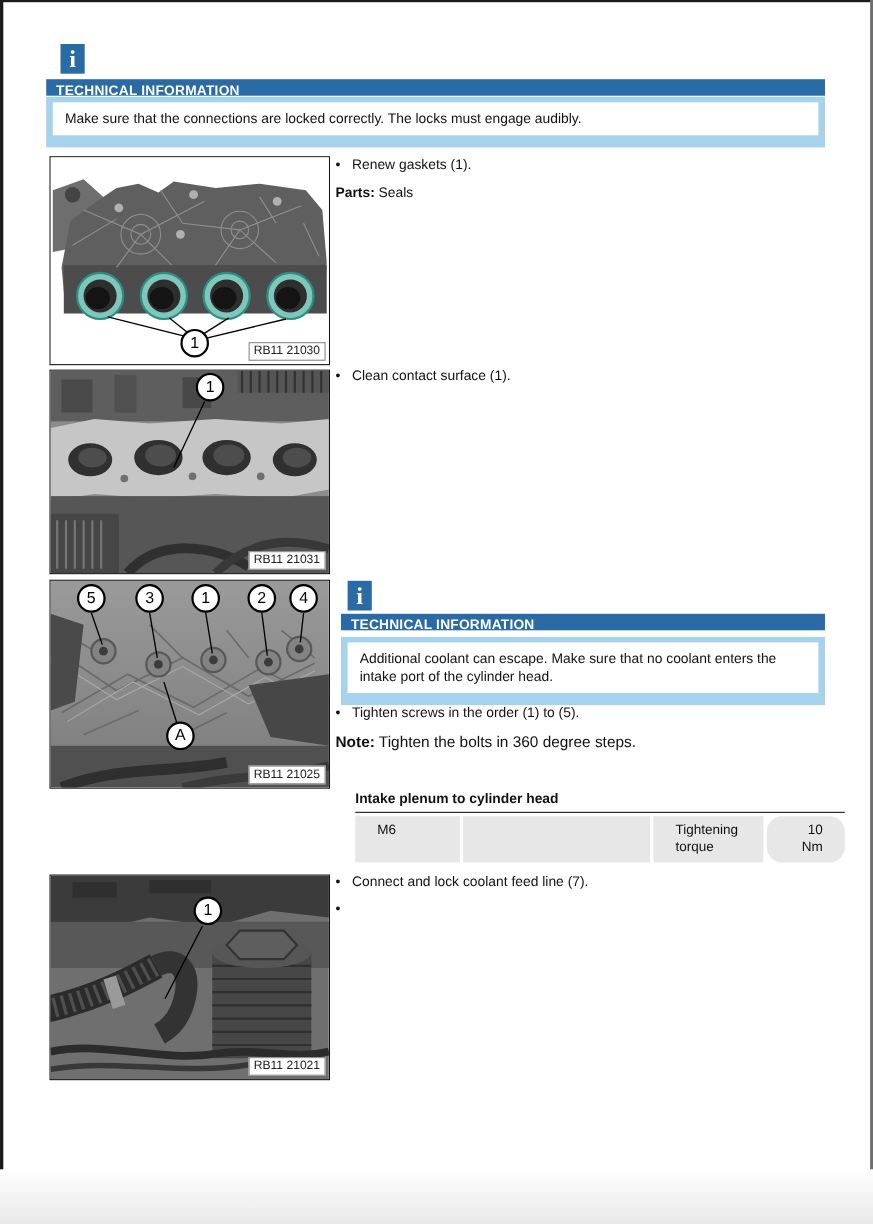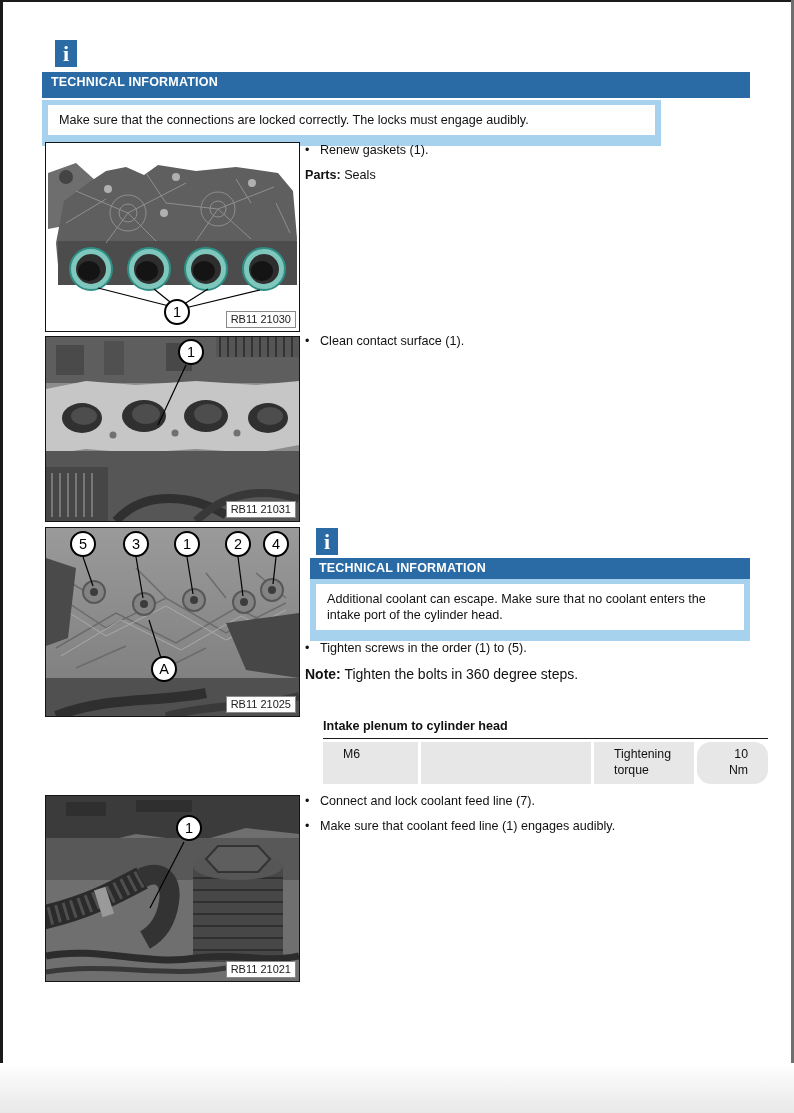--- a/index.html
+++ b/index.html
@@ -8,21 +8,21 @@
   .edge-top{position:absolute;left:0;top:0;width:794px;height:2px;background:#1b1b1b;}
   .edge-left{position:absolute;left:0;top:0;width:3px;height:1113px;background:#1b1b1b;}
   .edge-right{position:absolute;right:0;top:0;width:3px;height:1113px;background:#6f6f6f;}
   .bottom-fade{position:absolute;left:0;bottom:0;width:794px;height:50px;
        background:linear-gradient(#ffffff,#e8e8e8);}
   
   .ibox-icon{position:absolute;width:22px;height:27px;background:#2a6ba6;color:#fff;
        font-family:"Liberation Serif","DejaVu Serif",serif;font-weight:bold;font-size:22px;
        text-align:center;line-height:27px;}
   .ibar{position:absolute;background:#2a6ba6;color:#fff;font-weight:bold;font-size:12.5px;
-       height:26px;line-height:21px;padding-left:9px;box-sizing:border-box;letter-spacing:.2px;}
+       height:15px;line-height:21px;padding-left:9px;box-sizing:border-box;letter-spacing:.2px;}
   .note-outer{position:absolute;background:#a6d2ee;padding:5px 6px 11px 6px;box-sizing:border-box;}
   .note-inner{background:#fff;padding:7px 11px;font-size:12.6px;line-height:1.28;color:#111;}
   
   .figure{position:absolute;border:1px solid #141414;background:#fff;}
   .figure svg{display:block;}
   .fig-label{position:absolute;right:3px;bottom:3px;background:#fdfdfd;border:1px solid #8a8a8a;
        font-size:11px;line-height:15px;padding:0 4px;color:#222;white-space:nowrap;}
   .callout{position:absolute;width:26px;height:26px;border:2px solid #000;border-radius:50%;
        background:#fff;box-sizing:border-box;text-align:center;font-size:14.5px;line-height:22px;
        color:#000;font-weight:400;}
@@ -47,21 +47,21 @@
 </head>
 <body>
 
 <div class="edge-top"></div>
 <div class="edge-left"></div>
 <div class="edge-right"></div>
 <div class="bottom-fade"></div>
 
 <div class="ibox-icon" style="left:55px;top:40px;">i</div>
 <div class="ibar" style="left:42px;top:72px;width:708px;">TECHNICAL INFORMATION</div>
-<div class="note-outer" style="left:42px;top:100px;width:619px;">
+<div class="note-outer" style="left:42px;top:88px;width:708px;">
   <div class="note-inner">Make sure that the connections are locked correctly. The locks must engage audibly.</div>
 </div>
 
 <div class="figure" style="left:45px;top:142px;width:253px;height:188px;">
   <svg width="253" height="188" viewBox="0 0 253 188">
     <rect x="0" y="0" width="253" height="188" fill="#ffffff"></rect>
     <path d="M2,30 L30,20 L50,38 L34,80 L2,86 Z" fill="#6e6e6e"></path>
     <circle cx="20" cy="34" r="7" fill="#444"></circle>
     <path d="M10,100 L18,58 L42,40 L60,28 L80,24 L98,32 L112,22 L150,28 L190,24 L232,30 L247,48 L251,95 L250,120 L12,122 Z" fill="#5f5f5f"></path>
     <rect x="12" y="98" width="239" height="44" fill="#4c4c4c"></rect>
@@ -291,15 +291,14 @@
   <div class="fig-label">RB11 21021</div>
 </div>
 
 <div class="bullets" style="left:305px;top:794px;">
   <div class="bullet">
     <span class="dot"></span>
     <span>Connect and lock coolant feed line (7).</span>
   </div>
   <div class="bullet">
     <span class="dot"></span>
-    <span>Make sure that coolant feed line (1) engages audibly.</span>
   </div>
 </div>
 
 </body></html>

